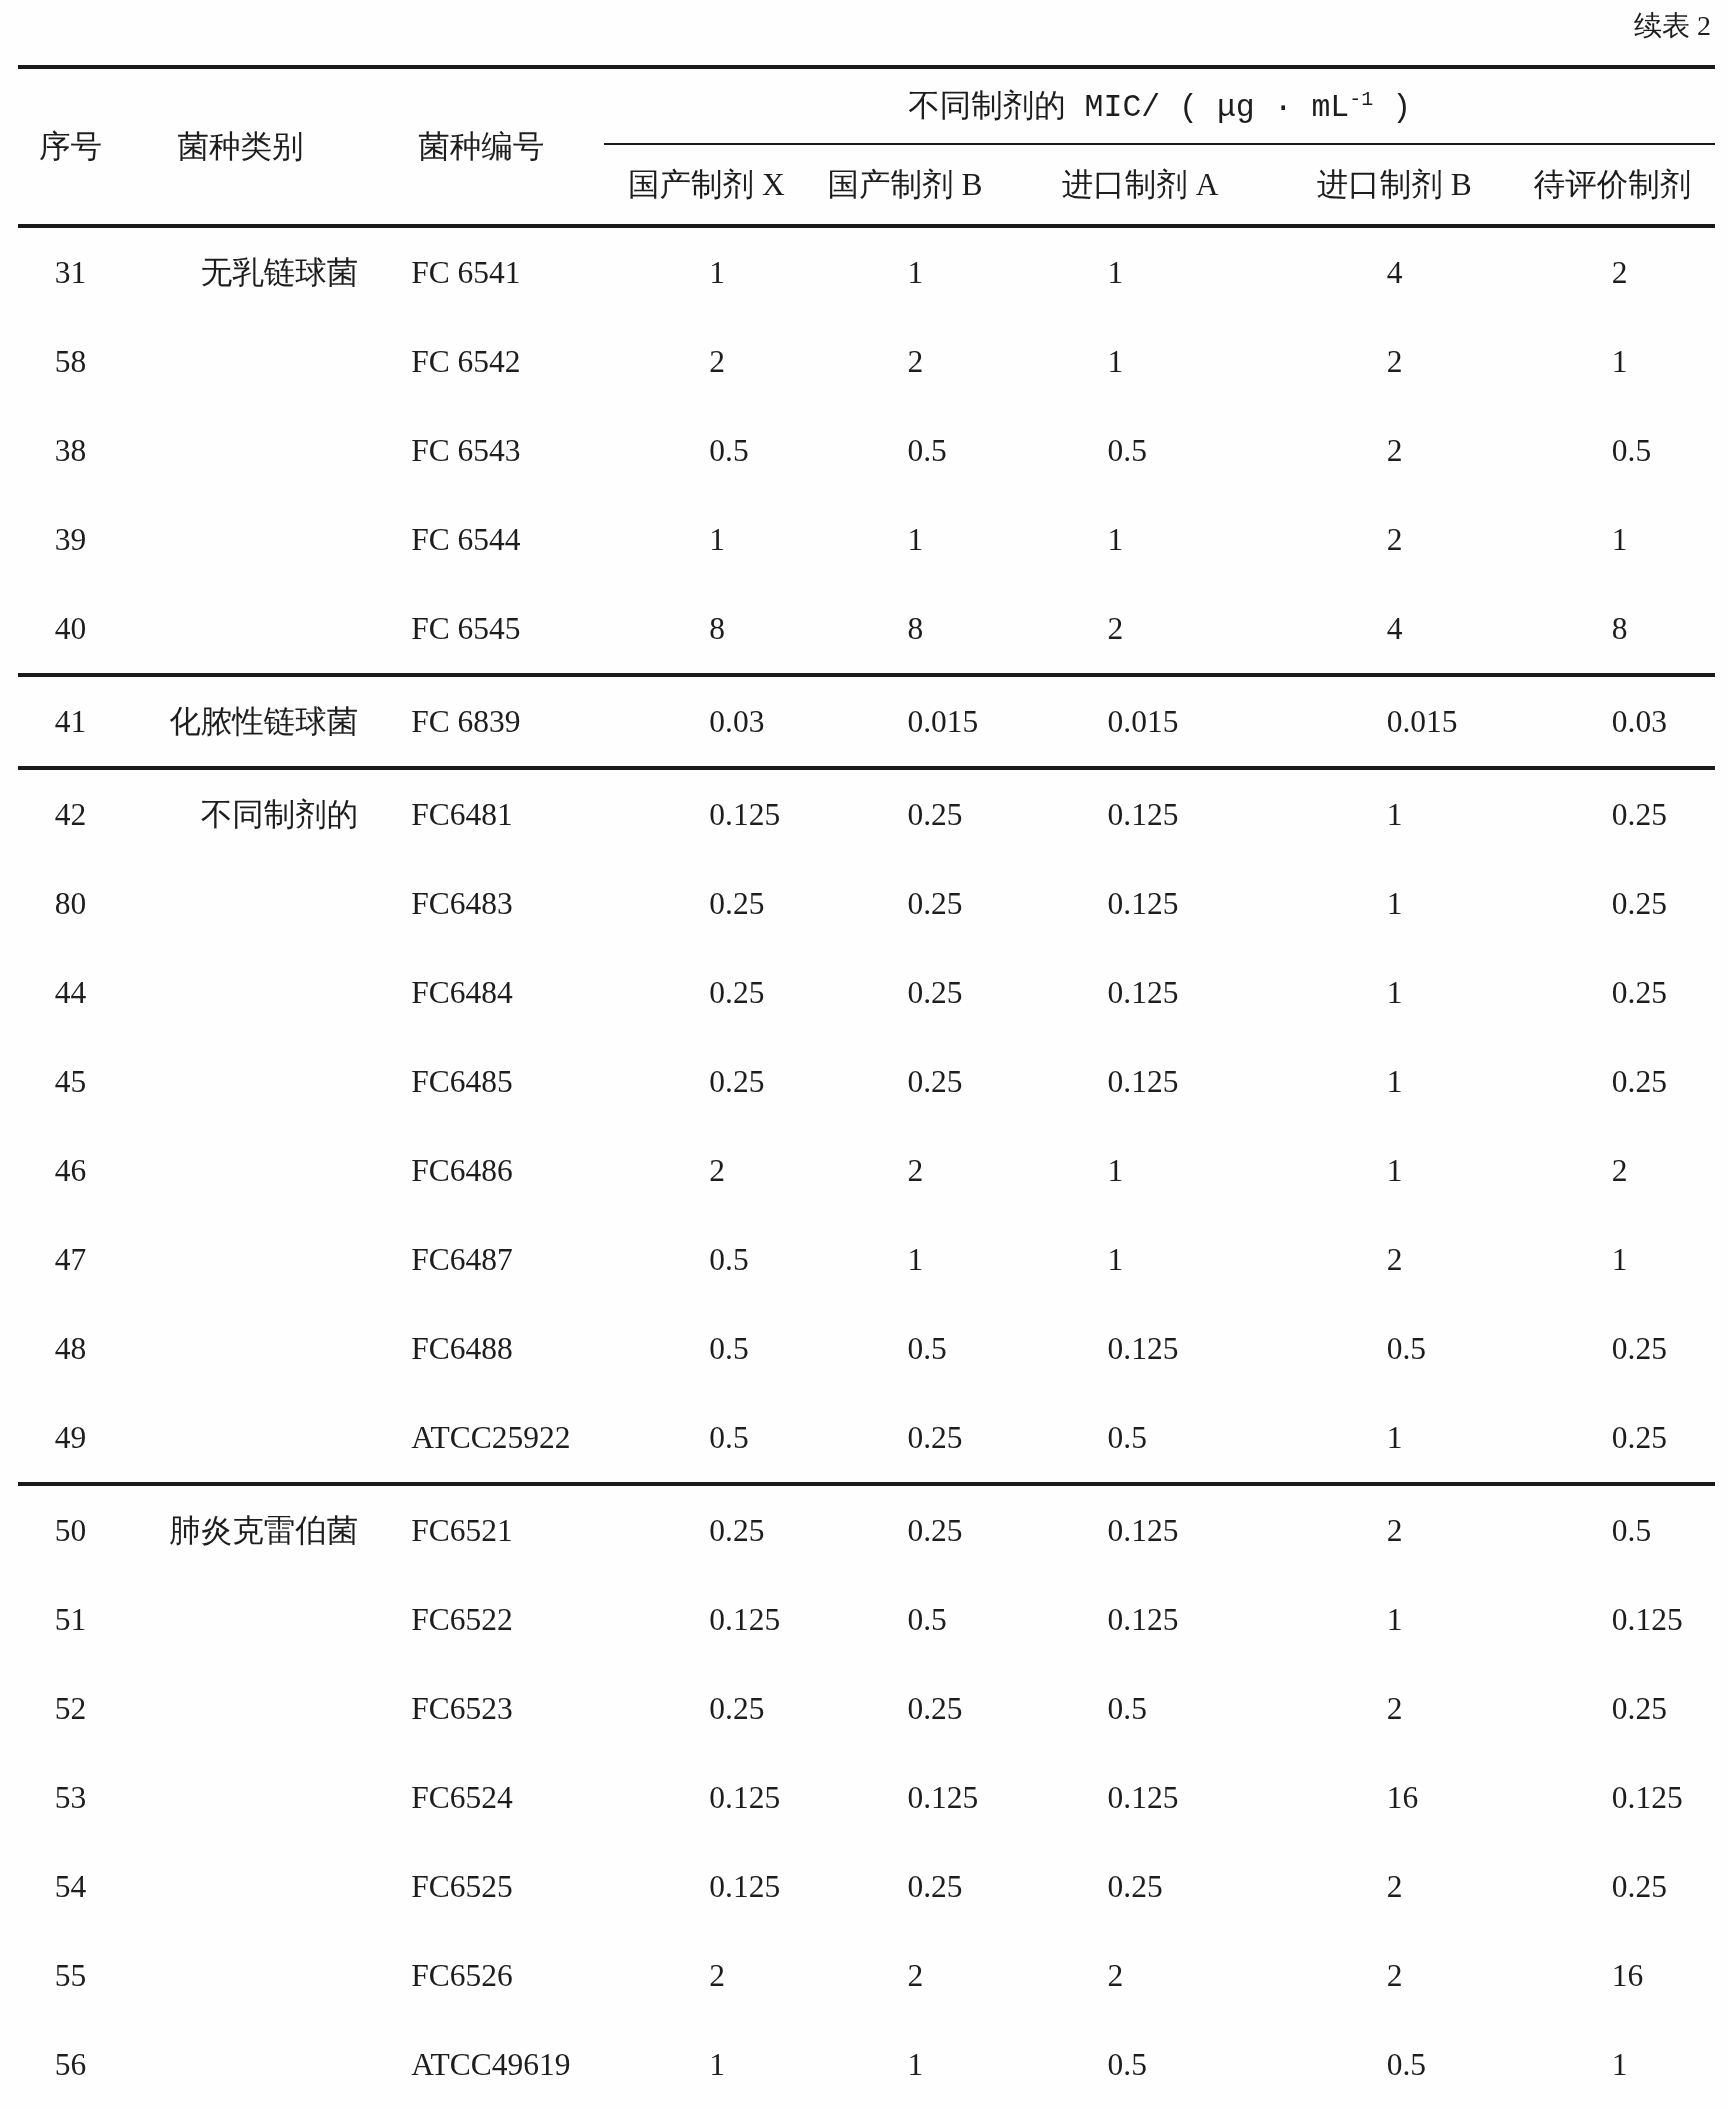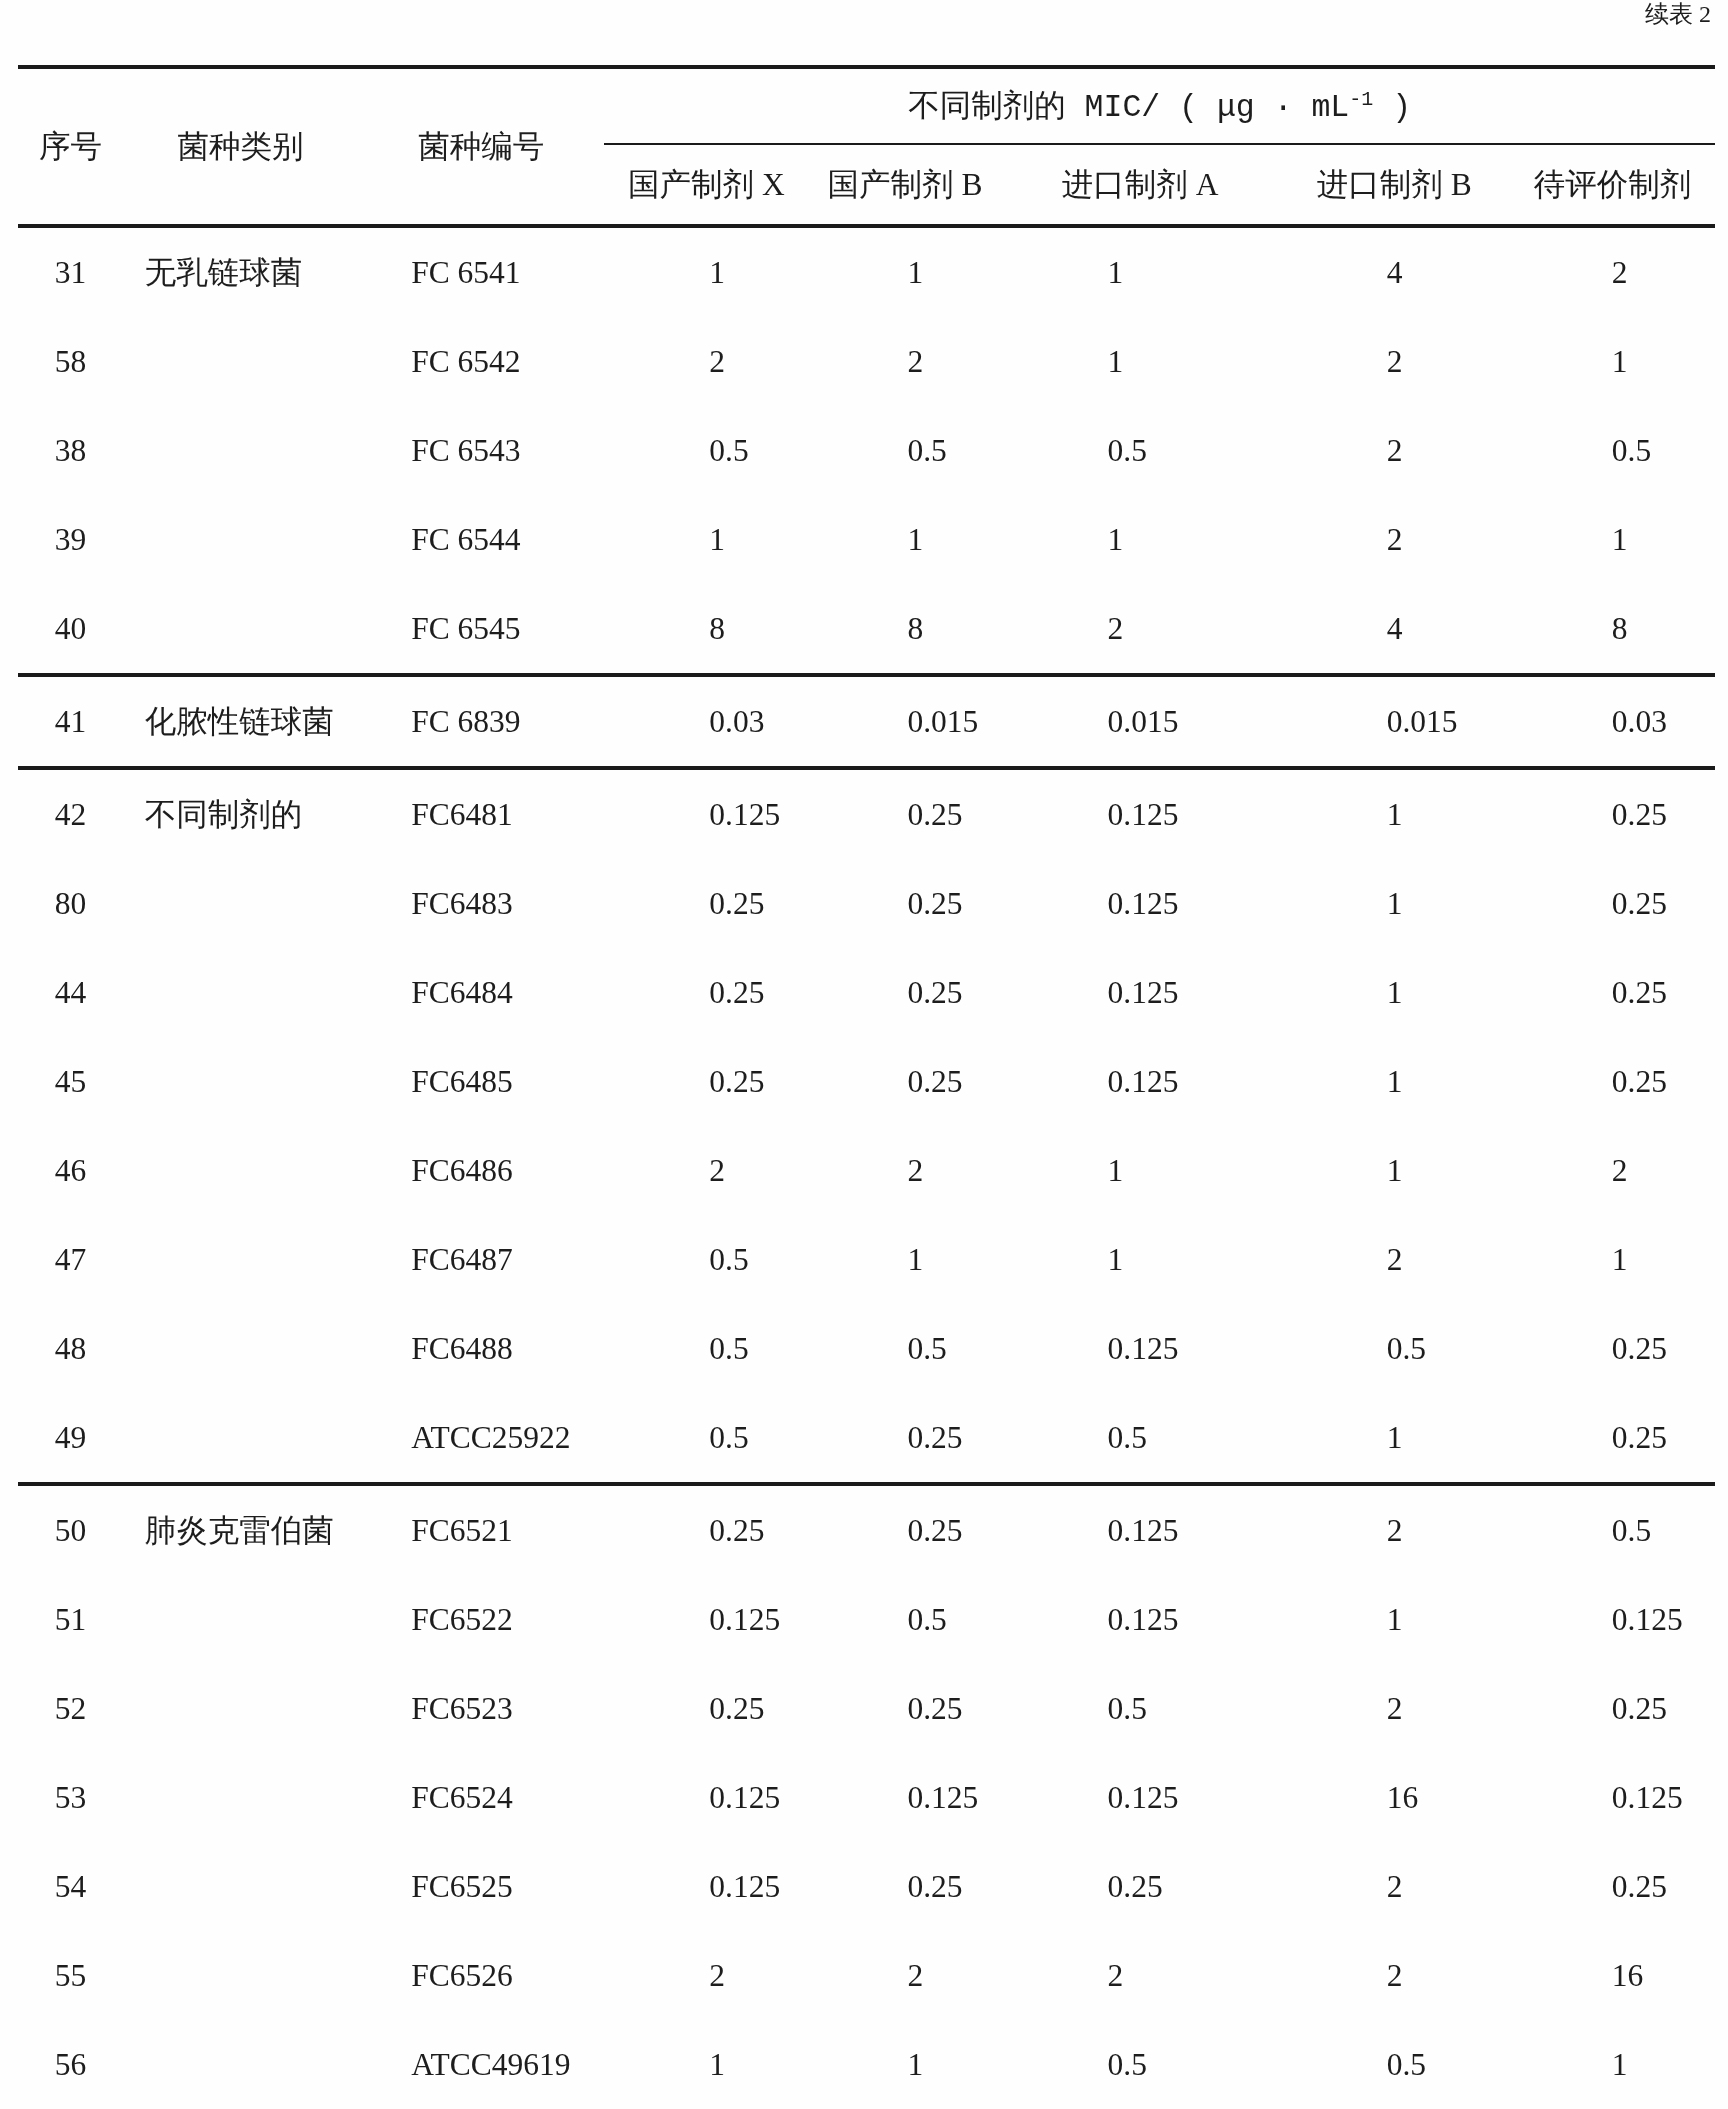--- a/index.html
+++ b/index.html
@@ -11,23 +11,23 @@
     position: relative;
     width: 1728px;
     height: 2110px;
     background: #fefefe;
     color: #1d1d1d;
     font-family: "Liberation Serif", "DejaVu Serif", serif;
     overflow: hidden;
   }
   .caption {
     position: absolute;
-    top: 0;
+    top: 9px;
     right: 17px;
-    font-size: 24px;
+    font-size: 28px;
     line-height: 1.2;
     color: #1d1d1d;
     white-space: nowrap;
   }
   table.mic-table {
     position: absolute;
     left: 18px;
     top: 65px;
     width: 1697px;
     table-layout: fixed;
@@ -54,21 +54,21 @@
   }
   tbody td {
     height: 89px;
     vertical-align: middle;
     text-align: left;
     padding: 0;
     font-size: 31.5px;
   }
   tbody tr.sep td { border-top: 4.5px solid #1a1a1a; }
   td.no   { text-align: center; }
-  td.cat    { padding-left: 21.6px; }
+  td.cat    { padding-left: 21.6px; text-align: right; }
   td.strain { padding-left: 53px; font-family: Liberation Serif, serif; }
   td.m1 { padding-left: 105px; }
   td.m2 { padding-left: 99px; }
   td.m3 { padding-left: 106px; }
   td.m4 { padding-left: 108px; }
   td.m5 { padding-left: 102px; }
 </style>
 </head>
 <body>
 

